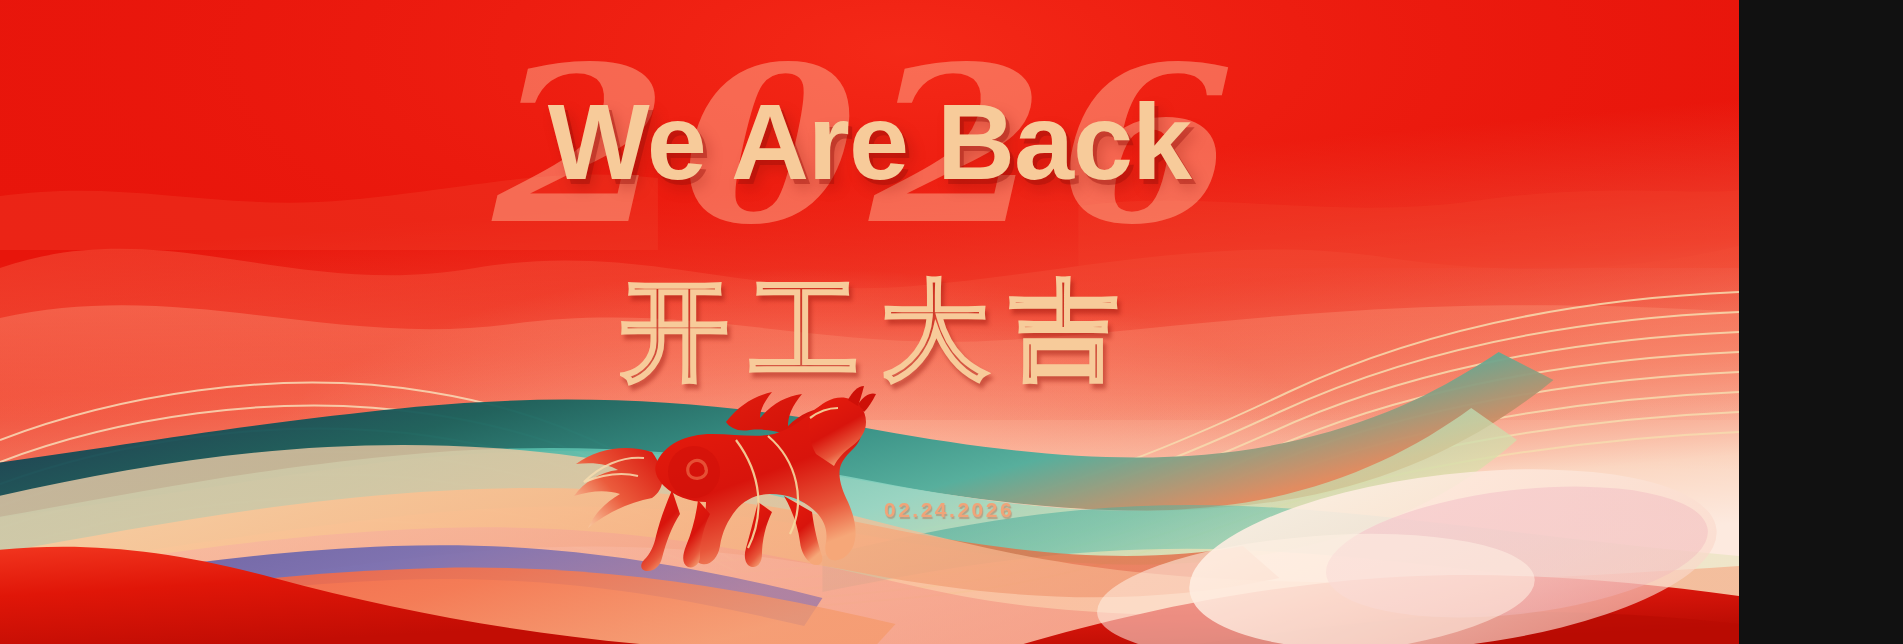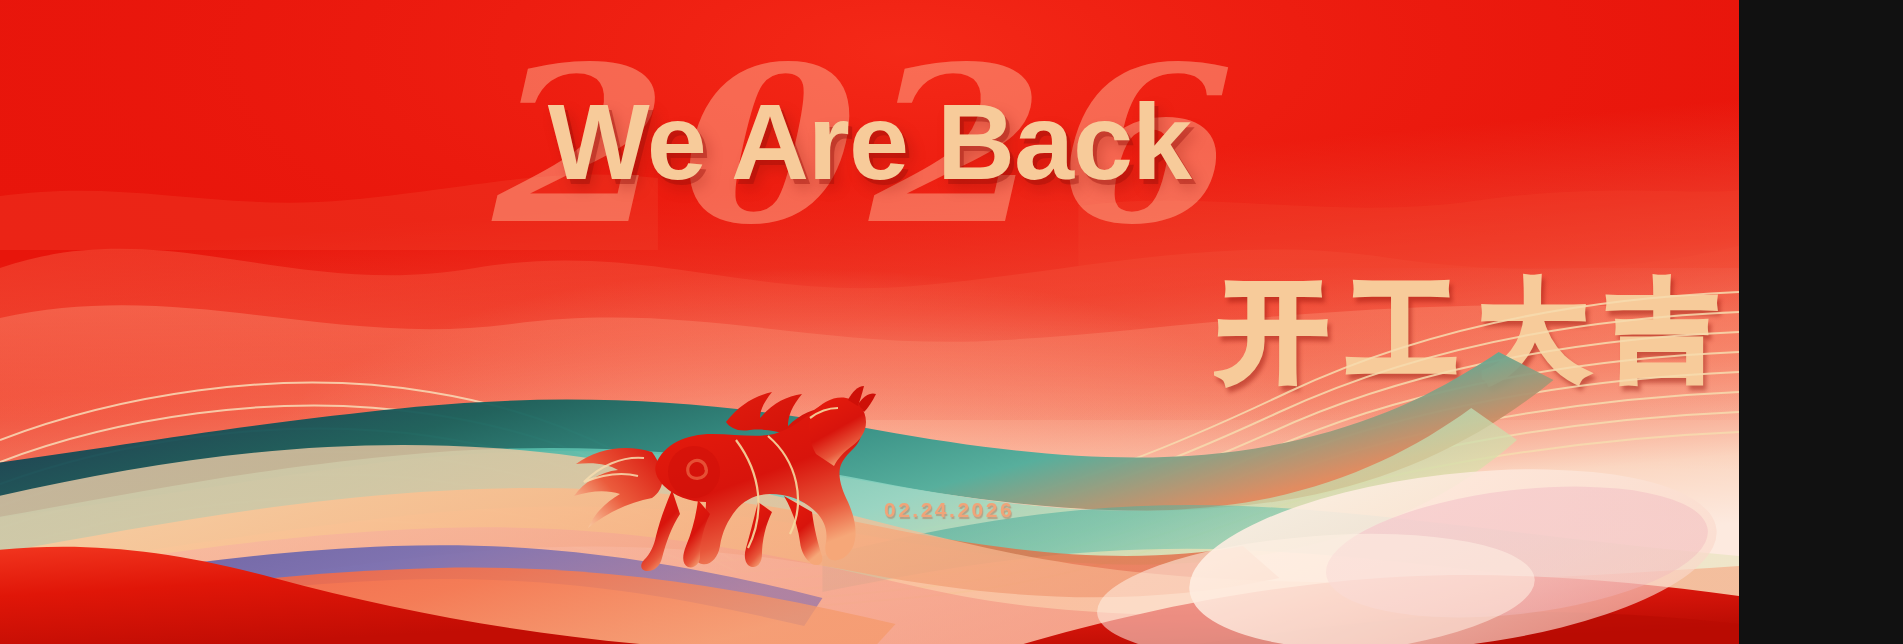--- a/index.html
+++ b/index.html
@@ -52,23 +52,23 @@
     text-shadow:4px 5px 0 rgba(150,14,8,0.38), 7px 9px 14px rgba(120,10,5,0.25);
     white-space:nowrap;
     user-select:none;
   }
 
   
   #subheadline{
     position:absolute;
     left:0; right:0;
     top:272px;
-    text-align:right;
+    text-align:center;
     font-family:"DejaVu Sans","Liberation Sans",sans-serif;
-    font-weight:700;
+    font-weight:400;
     font-size:108px;
     line-height:1.1;
     letter-spacing:22px;
     text-indent:22px;
     color:transparent;
     -webkit-text-stroke:6px #F7CB9A;
     paint-order:stroke fill;
     filter:drop-shadow(3px 5px 2px rgba(150,20,10,0.45));
     white-space:nowrap;
     user-select:none;

